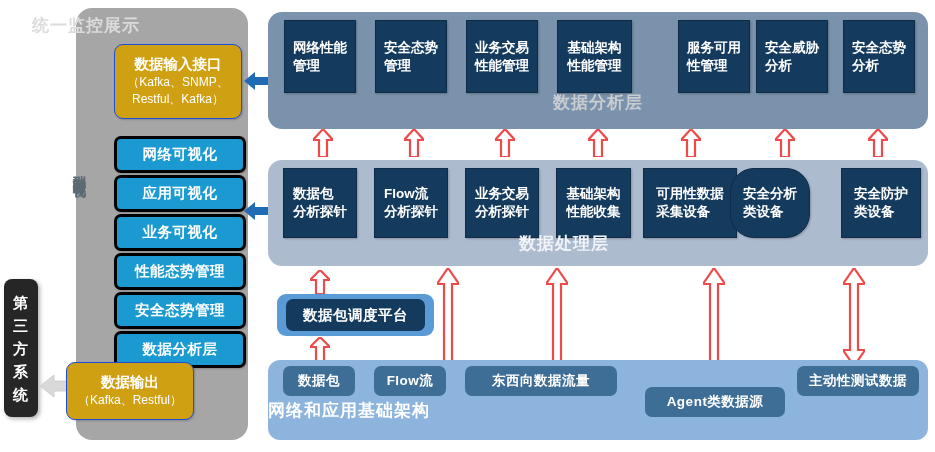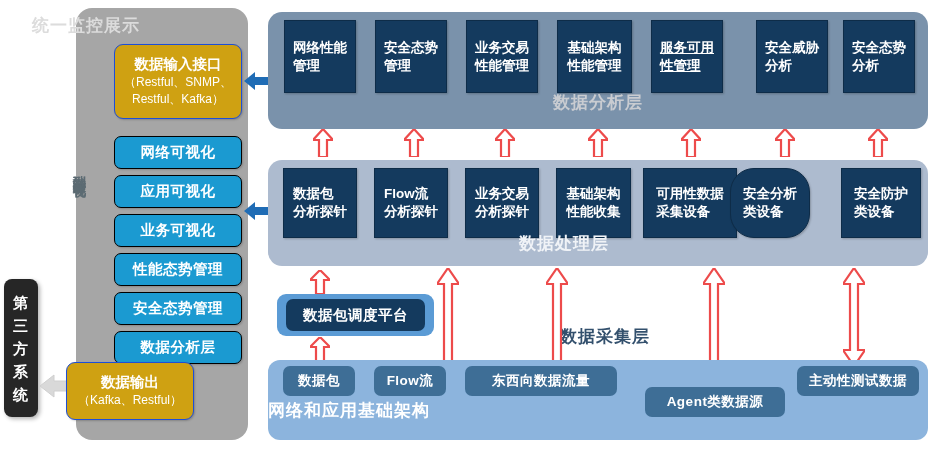--- a/index.html
+++ b/index.html
@@ -123,21 +123,21 @@
     width: 126px;
     height: 56px;
   }
 
   .viz-box {
     position: absolute;
     left: 114px;
     width: 126px;
     height: 31px;
     background: #1b9ad1;
-    border: 1px solid #000000;
+    border: 3px solid #000000;
     border-radius: 7px;
     color: #ffffff;
     font-size: 14.5px;
     font-weight: bold;
     display: flex;
     align-items: center;
     justify-content: center;
     letter-spacing: 0.5px;
     box-shadow: 1px 1px 2px rgba(0,0,0,0.18);
   }
@@ -292,21 +292,21 @@
   </svg>
 
   <div class="sidebar"></div>
 
   <div class="sidebar-title">统一监控展示</div>
 
   <div class="vertical-label">端到端关联分析可视化</div>
 
   <div class="gold-box input-iface">
     <div class="gb-title">数据输入接口</div>
-    <div class="gb-sub">（Restful、SNMP、</div>
+    <div class="gb-sub">（Kafka、SNMP、</div>
     <div class="gb-sub">Restful、Kafka）</div>
   </div>
 
   <div class="viz-box" style="top:136px;">
     <span>网络可视化</span>
   </div>
   <div class="viz-box" style="top:175px;">
     <span>应用可视化</span>
   </div>
   <div class="viz-box" style="top:214px;">
@@ -353,21 +353,21 @@
       <span>业务交易</span><br>
       <span>性能管理</span>
     </span>
   </div>
   <div class="navy-box analysis-box" style="left:557px; width:73px;">
     <span>
       <span>基础架构</span><br>
       <span>性能管理</span>
     </span>
   </div>
-  <div class="navy-box analysis-box" style="left:651px; width:70px;text-decoration:underline;">
+  <div class="navy-box analysis-box" style="left:678px; width:70px;">
     <span>
       <span>服务可用</span><br>
       <span>性管理</span>
     </span>
   </div>
   <div class="navy-box analysis-box" style="left:756px; width:70px;">
     <span>
       <span>安全威胁</span><br>
       <span>分析</span>
     </span>
@@ -448,21 +448,20 @@
     </span>
   </div>
 
   <div class="layer-caption processing-caption">数据处理层</div>
 
   <div class="dispatch-wrap"></div>
   <div class="dispatch-box">
     <span>数据包调度平台</span>
   </div>
 
-  <div class="layer-caption collect-caption">数据采集层</div>
 
   <svg class="arrow-svg" style="left:310px; top:270px;" viewBox="0 0 20 24" width="20" height="24">
     <polygon points="10,0 20,10 14,10 14,24 6,24 6,10 0,10" fill="#ffffff" stroke="#ed4b4b" stroke-width="2.2"></polygon>
   </svg>
 
   <svg class="arrow-svg" style="left:310px; top:337px;" viewBox="0 0 20 24" width="20" height="24">
     <polygon points="10,0 20,10 14,10 14,24 6,24 6,10 0,10" fill="#ffffff" stroke="#ed4b4b" stroke-width="2.2"></polygon>
   </svg>
 
   <svg class="arrow-svg" style="left:437px; top:268px;" viewBox="0 0 22 98" width="22" height="98">

